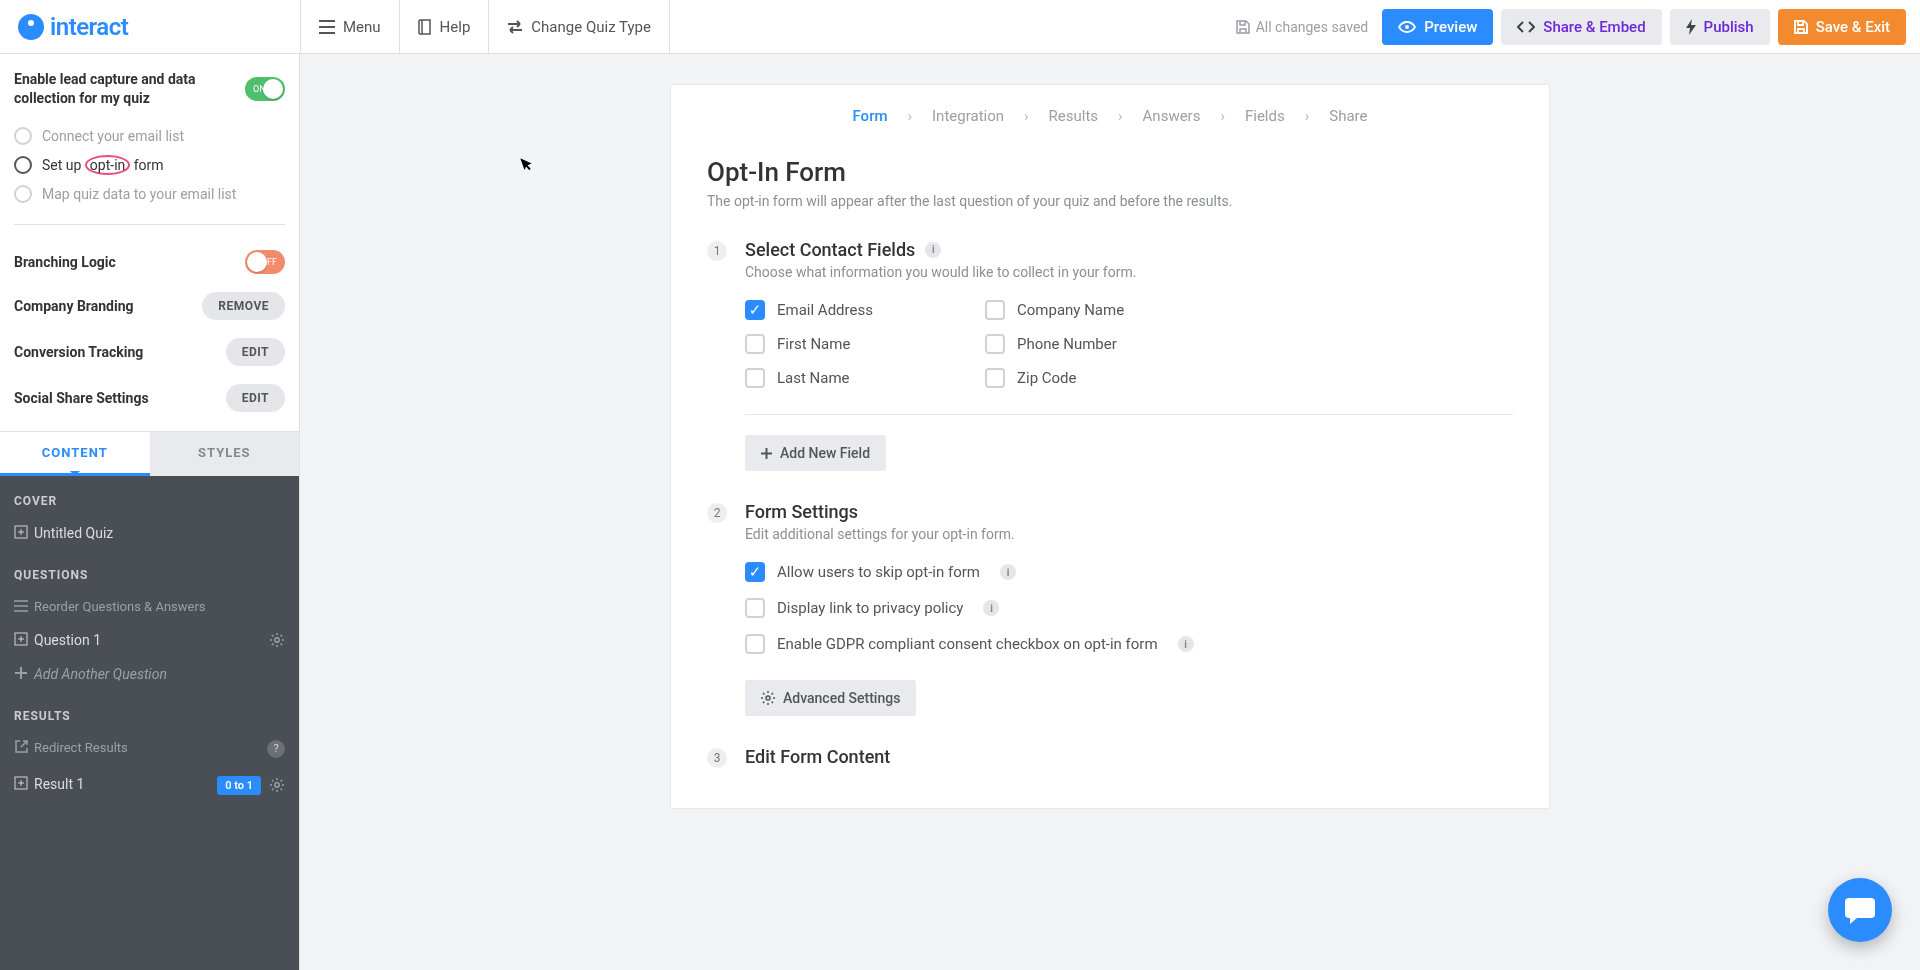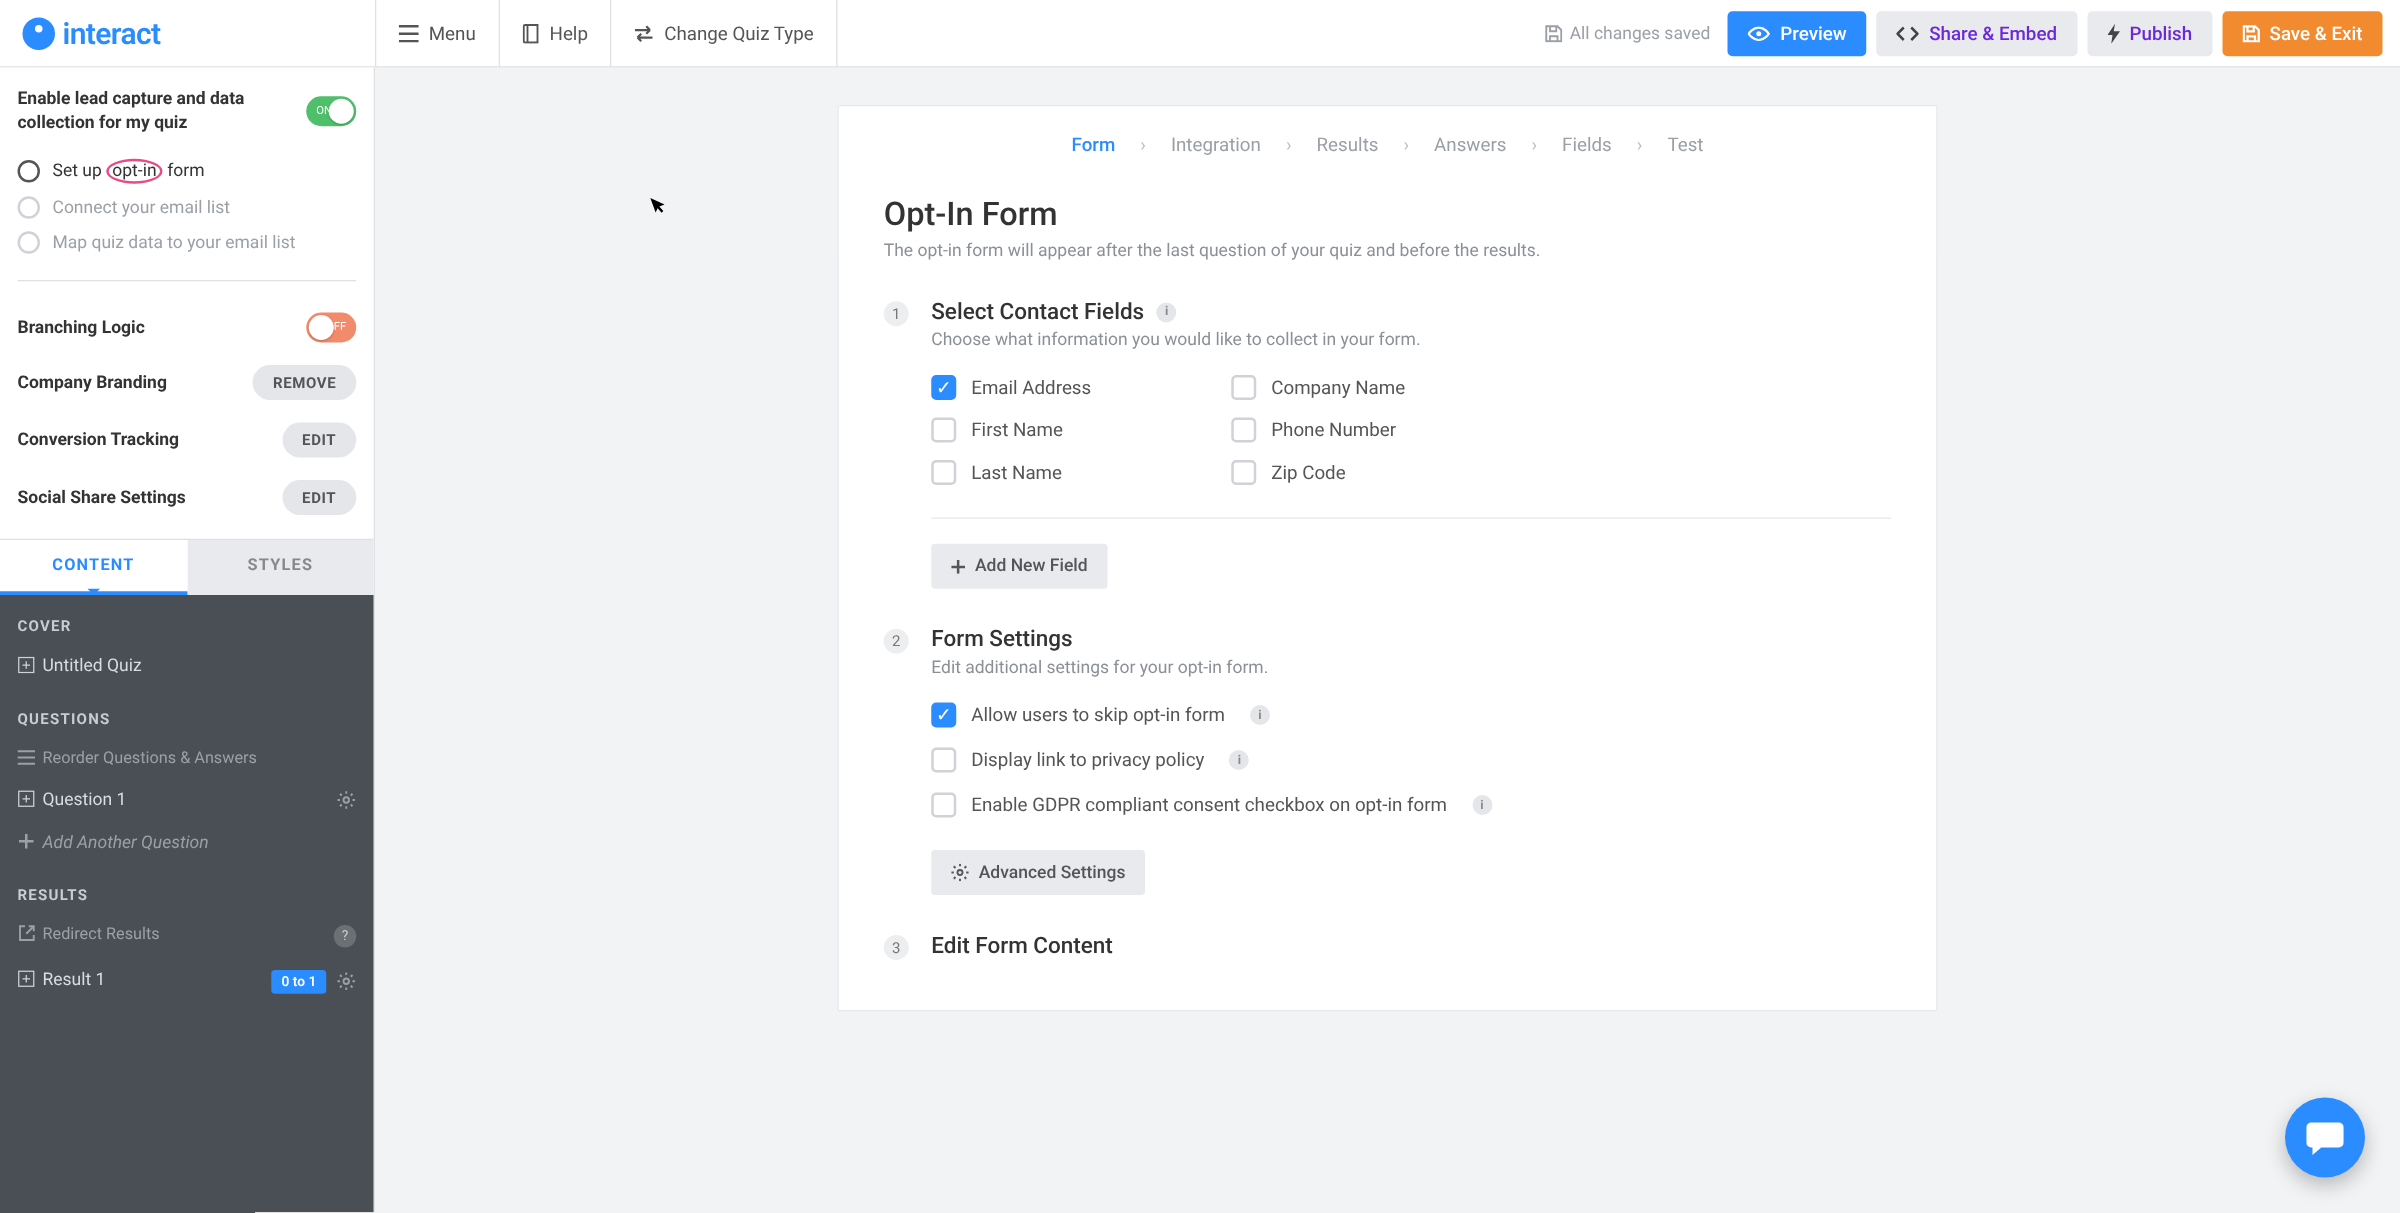--- a/index.html
+++ b/index.html
@@ -149,27 +149,27 @@
   <div class="sidebar">
     <div class="sb-top">
       <div class="lead-row">
         <div class="lead-label">Enable lead capture and data collection for my quiz</div>
         <div class="toggle on">
           <span class="tlabel">ON</span>
           <div class="knob"></div>
         </div>
       </div>
       <div class="steps">
+        <div class="step">
+          <div class="ring"></div>
+          <span>Connect your email list</span>
+        </div>
         <div class="step active">
           <div class="ring"></div>
           <span><span>Set up </span><span class="hl">opt-in</span><span> form</span></span>
-        </div>
-        <div class="step">
-          <div class="ring"></div>
-          <span>Connect your email list</span>
         </div>
         <div class="step">
           <div class="ring"></div>
           <span>Map quiz data to your email list</span>
         </div>
       </div>
       <div class="hr"></div>
       <div class="setting-row">
         <span class="setting-label">Branching Logic</span>
         <div class="toggle off">
@@ -281,21 +281,21 @@
         <span class="bc active">Form</span>
         <span class="chev">›</span>
         <span class="bc">Integration</span>
         <span class="chev">›</span>
         <span class="bc">Results</span>
         <span class="chev">›</span>
         <span class="bc">Answers</span>
         <span class="chev">›</span>
         <span class="bc">Fields</span>
         <span class="chev">›</span>
-        <span class="bc">Test</span>
+        <span class="bc">Share</span>
       </div>
       <div class="ph">
         <h1>Opt-In Form</h1>
         <p>The opt-in form will appear after the last question of your quiz and before the results.</p>
       </div>
 
       <div class="section">
         <div class="num">1</div>
         <div class="sec-body" style="flex:1">
           <h2>

